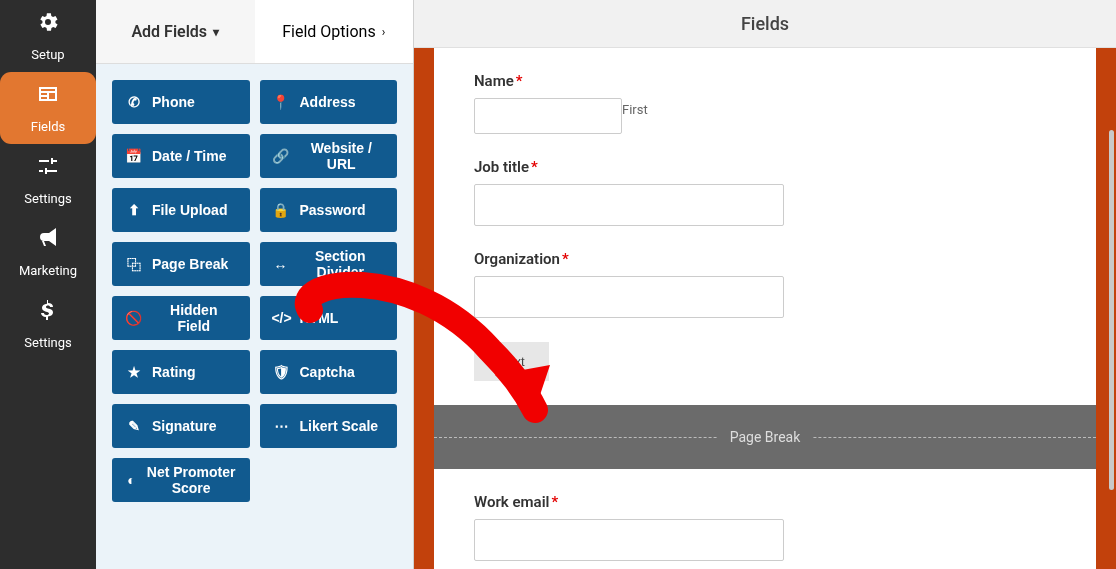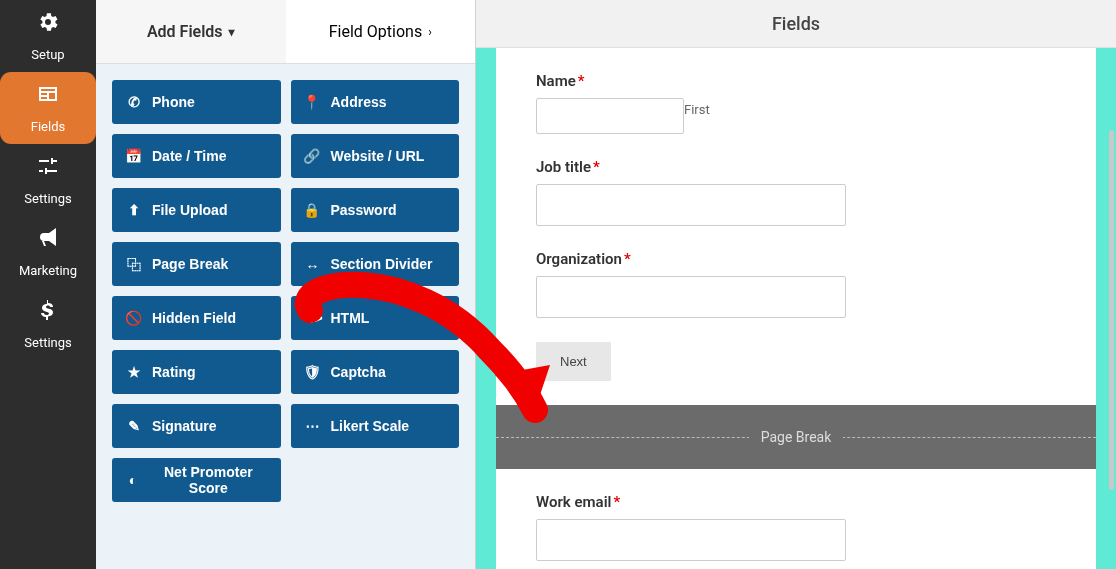--- a/index.html
+++ b/index.html
@@ -8,28 +8,28 @@
     .app { display: flex; height: 569px; }
     
     
     .sidenav { width: 96px; background: #2d2d2d; display: flex; flex-direction: column; }
     .sidenav-item { display: flex; flex-direction: column; align-items: center; justify-content: center; height: 72px; color: #fff; font-size: 13px; cursor: pointer; border-radius: 11px; }
     .sidenav-item.active { background: #e27730; }
     .sidenav-item .nav-icon { font-size: 22px; margin-bottom: 4px; }
     .sidenav-item svg { width: 24px; height: 24px; fill: #fff; margin-bottom: 4px; }
     
     
-    .builder { width: 380px; background: #ebf3f9; display: flex; flex-direction: column; border-right: 1px solid #d0d0d0; }
+    .builder { width: 318px; background: #ebf3f9; display: flex; flex-direction: column; border-right: 1px solid #d0d0d0; }
     .builder-header { display: flex; background: #f6f6f6; border-bottom: 1px solid #ddd; }
     .builder-content { padding: 16px; overflow: auto; position: relative; }
     
     
     .preview-wrap { flex: 1; background: #f4f4f4; display: flex; flex-direction: column; }
     .preview-title { height: 48px; background: #f1f1f1; display: flex; align-items: center; justify-content: center; font-size: 18px; font-weight: 500; color: #444; border-bottom: 1px solid #e0e0e0; }
-    .preview-canvas { flex: 1; background: #5eead4; padding: 0 20px 20px 20px; overflow: auto; }
+    .preview-canvas { flex: 1; background: #c2410c; padding: 0 20px 20px 20px; overflow: auto; }
     .form-card { background: #fff; padding: 24px 40px; }
     .form-group { margin-bottom: 24px; }
     .form-label { font-weight: 600; font-size: 15px; color: #333; display: block; margin-bottom: 8px; }
     .req { color: #e30000; margin-left: 2px; }
     .form-input { width: 100%; max-width: 310px; height: 42px; border: 1px solid #ccc; border-radius: 2px; padding: 0 10px; font-size: 15px; }
     .name-row { display: flex; gap: 14px; }
     .name-col { display: flex; }
     .name-col input { width: 148px; height: 36px; border: 1px solid #ccc; border-radius: 2px; padding: 0 8px; }
     .sublabel { font-size: 13px; color: #666; margin-top: 4px; }
     .next-btn { background: #e7e7e7; border: none; padding: 12px 24px; font-size: 13px; color: #444; cursor: pointer; }

